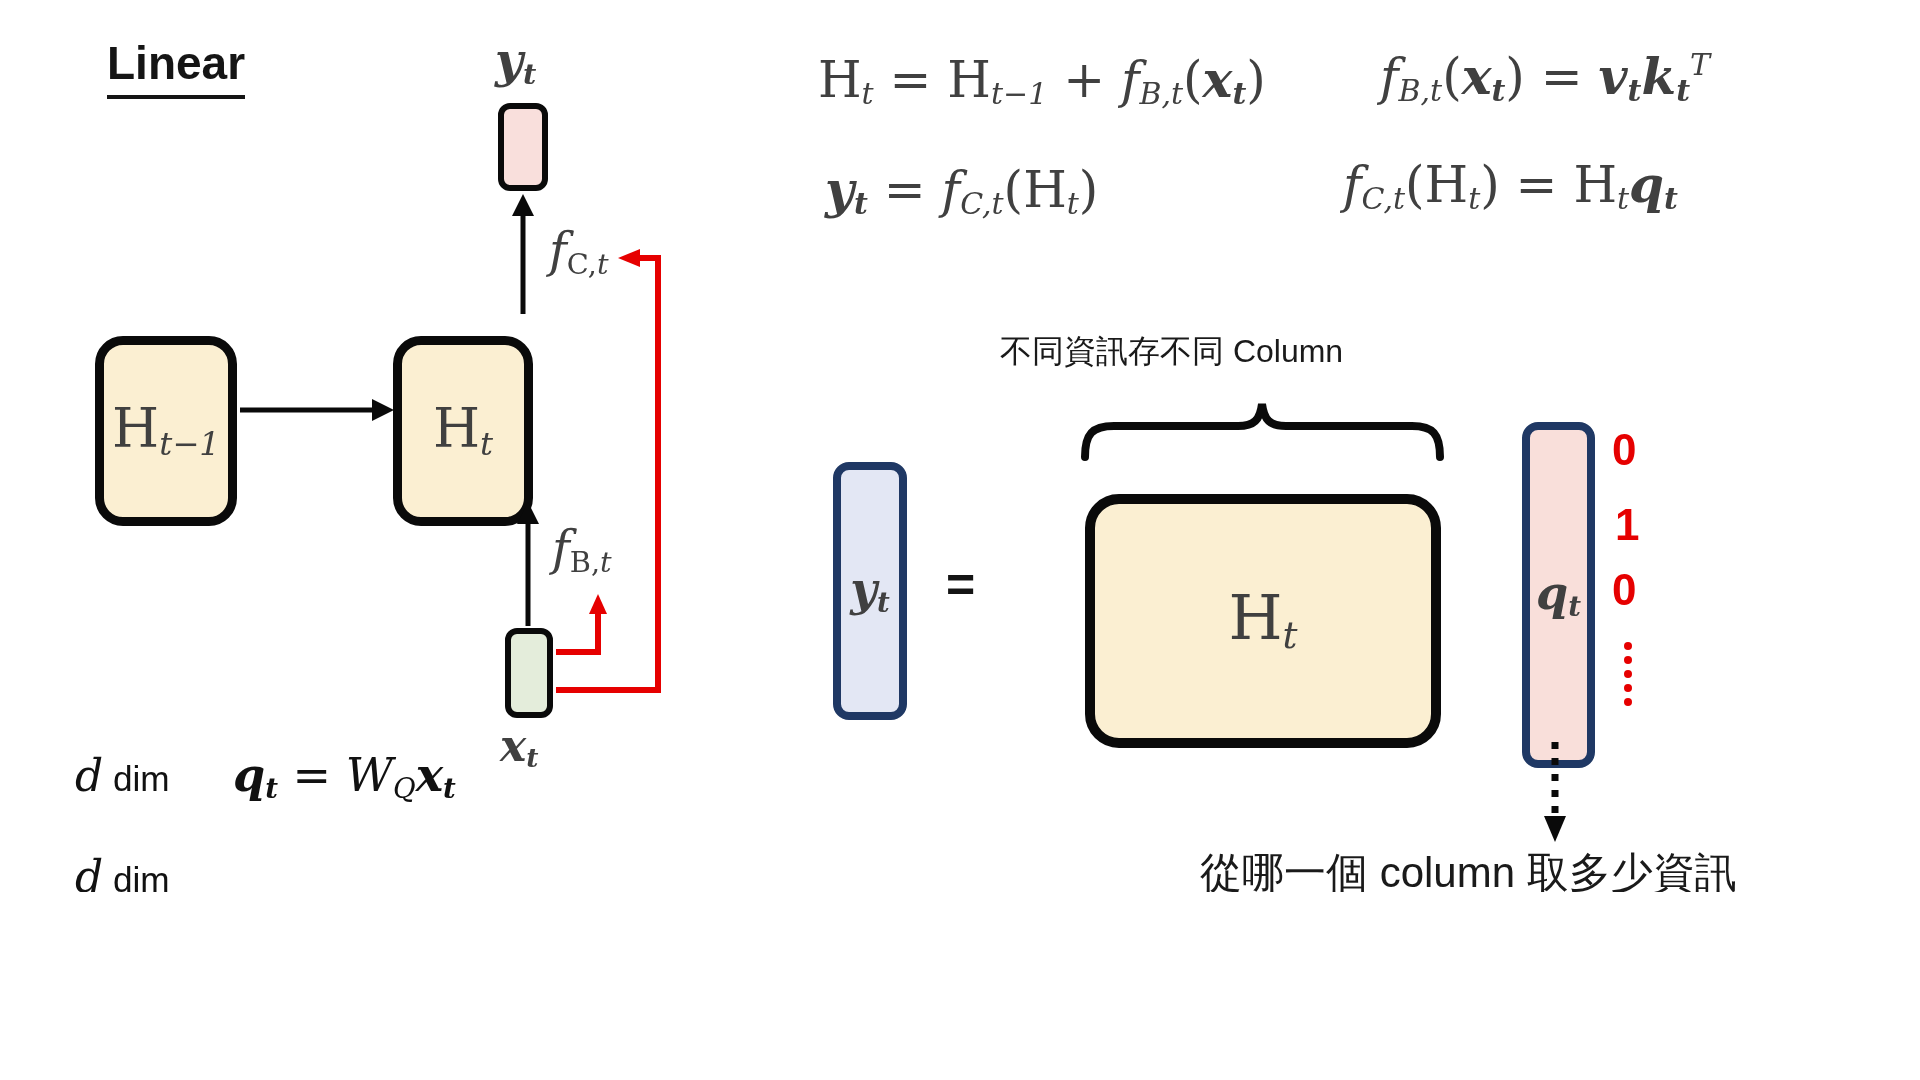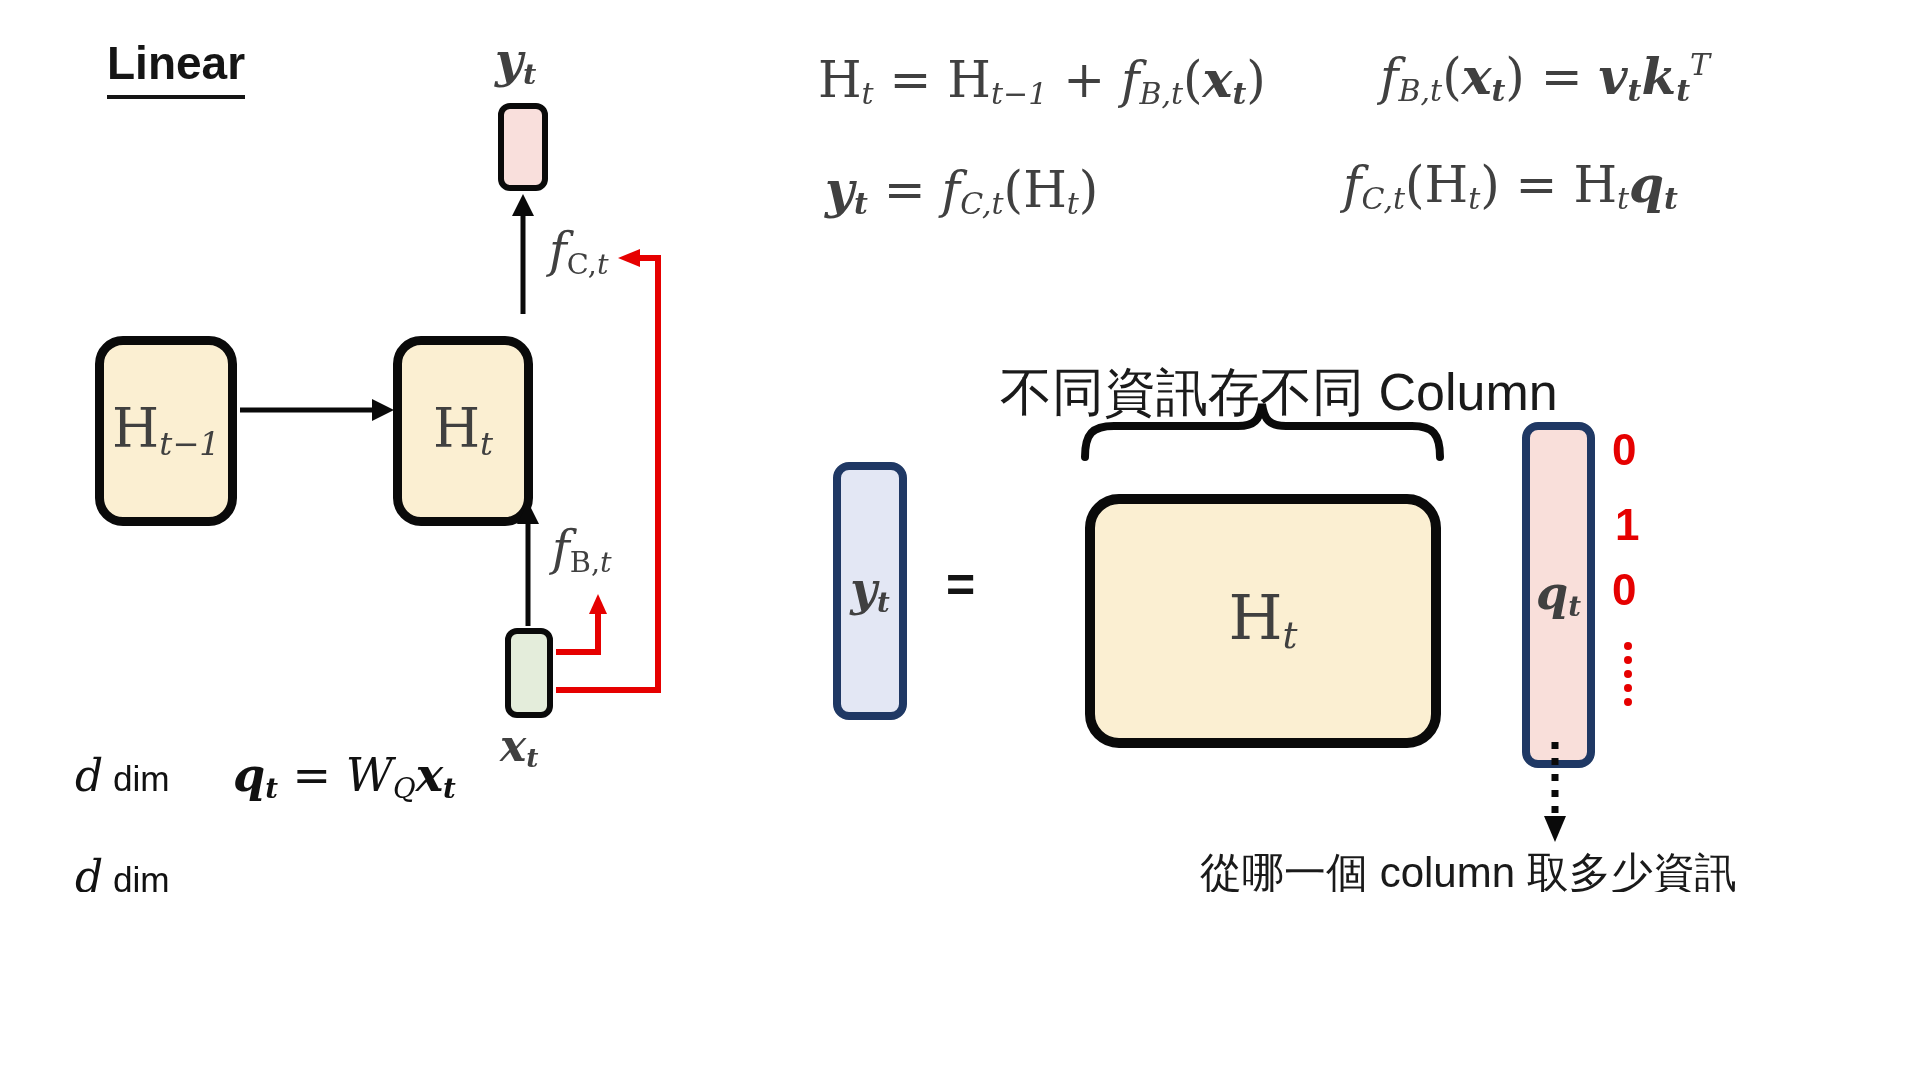--- a/index.html
+++ b/index.html
@@ -71,21 +71,21 @@
     <span class="pdim"><span class="mk-it">d</span><span class="mk-sans"> dim</span></span>
     <span class="peq"><span class="mk-bi">q</span><span class="mk-sbi">t</span><span class="mk-rm"> = </span><span class="mk-it">W</span><span class="mk-sit">Q</span><span class="mk-bi">x</span><span class="mk-sbi">t</span></span>
   </div>
   <div class="proj" style="left:55px;top:851px;">
     <span class="pdim"><span class="mk-it">d</span><span class="mk-sans"> dim</span></span>
   </div>
   <div class="proj" style="left:50px;top:953px;">
     <span class="pdim"><span class="mk-it">d′</span><span class="mk-sans"> dim</span></span>
   </div>
 
-  <div class="cjk" style="left:1000px;top:330px;font-size:52px;margin-top:28px;">不同資訊存不同 Column</div>
+  <div class="cjk" style="left:1000px;top:330px;font-size:32px;">不同資訊存不同 Column</div>
 
   <div class="box col-box" style="left:833px;top:462px;width:74px;height:258px;background:#E3E7F4;">
     <span class="math" style="font-size:46px;"><span class="mk-bi">y</span><span class="mk-sbi">t</span></span>
   </div>
 
   <div class="equals" style="left:946px;top:556px;">=</div>
 
   <div class="box state-box" style="left:1085px;top:473px;width:356px;height:254px;border-width:10px;border-radius:34px;">
     <span class="math" style="font-size:62px;"><span class="mk-rm">H</span><span class="mk-sit">t</span></span>
   </div>

